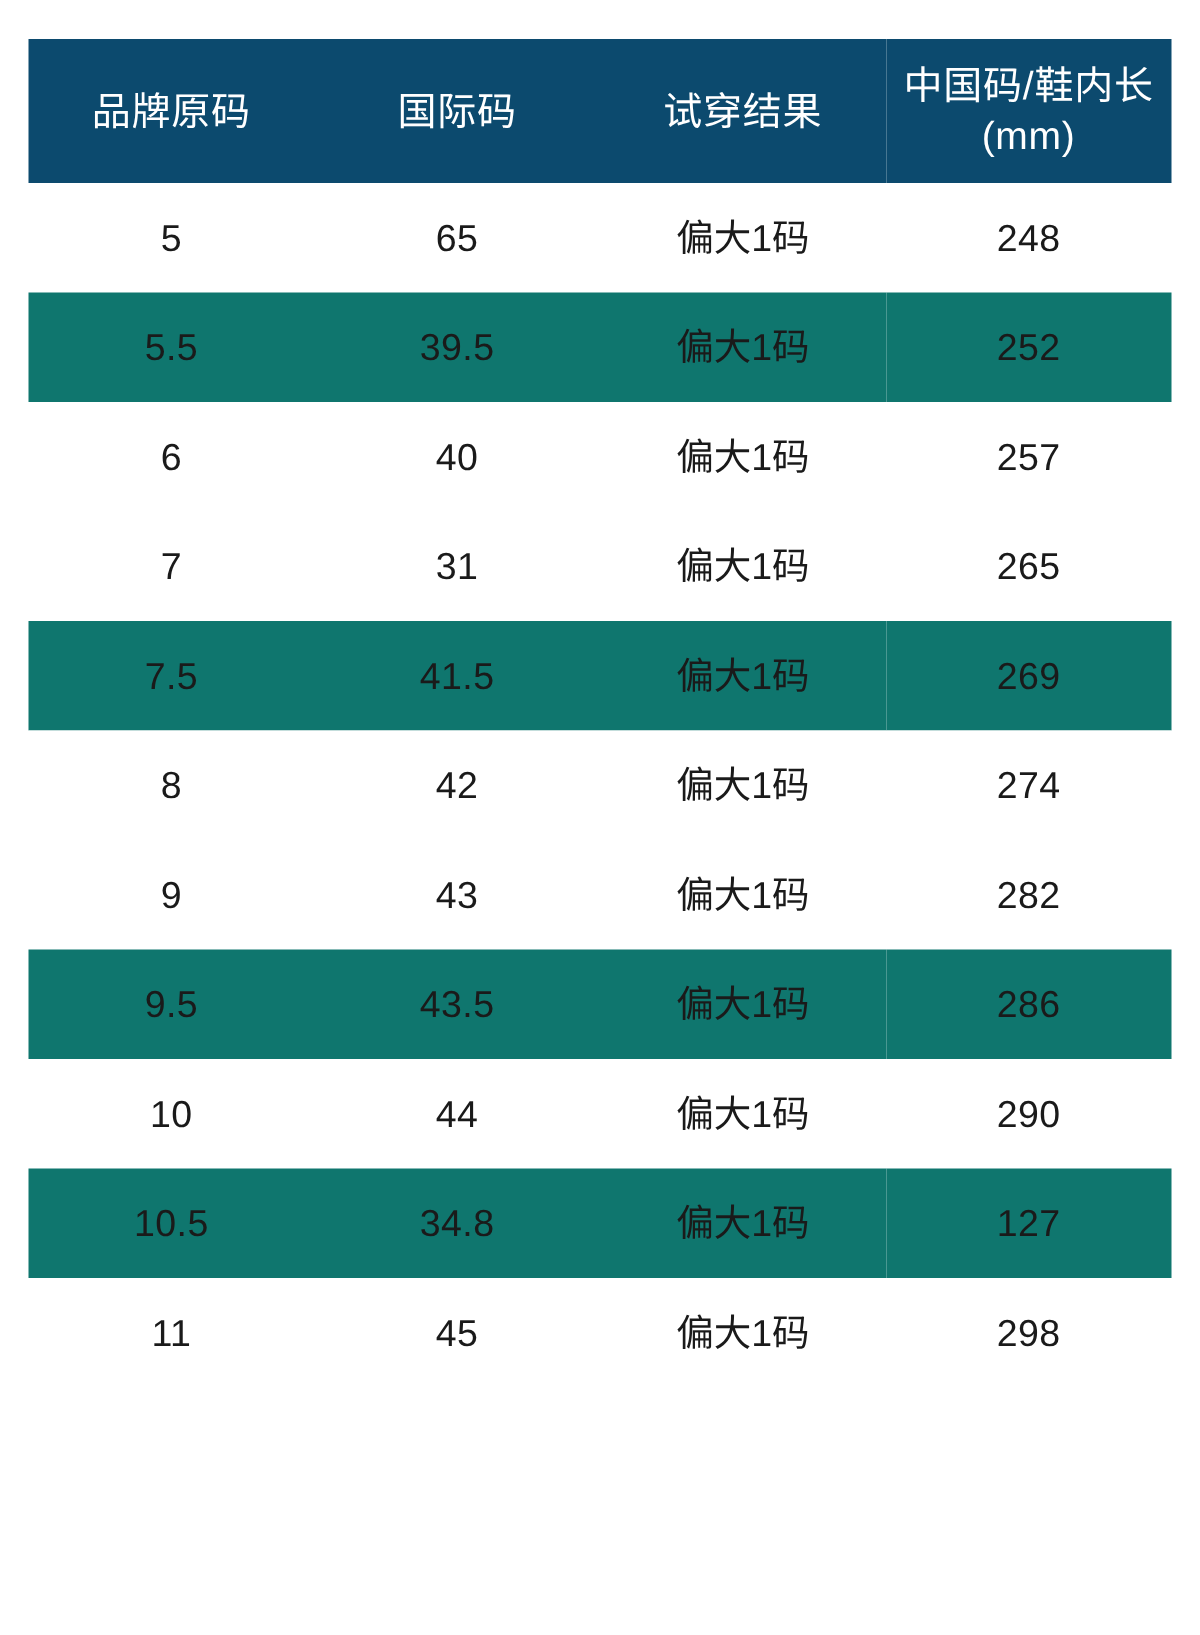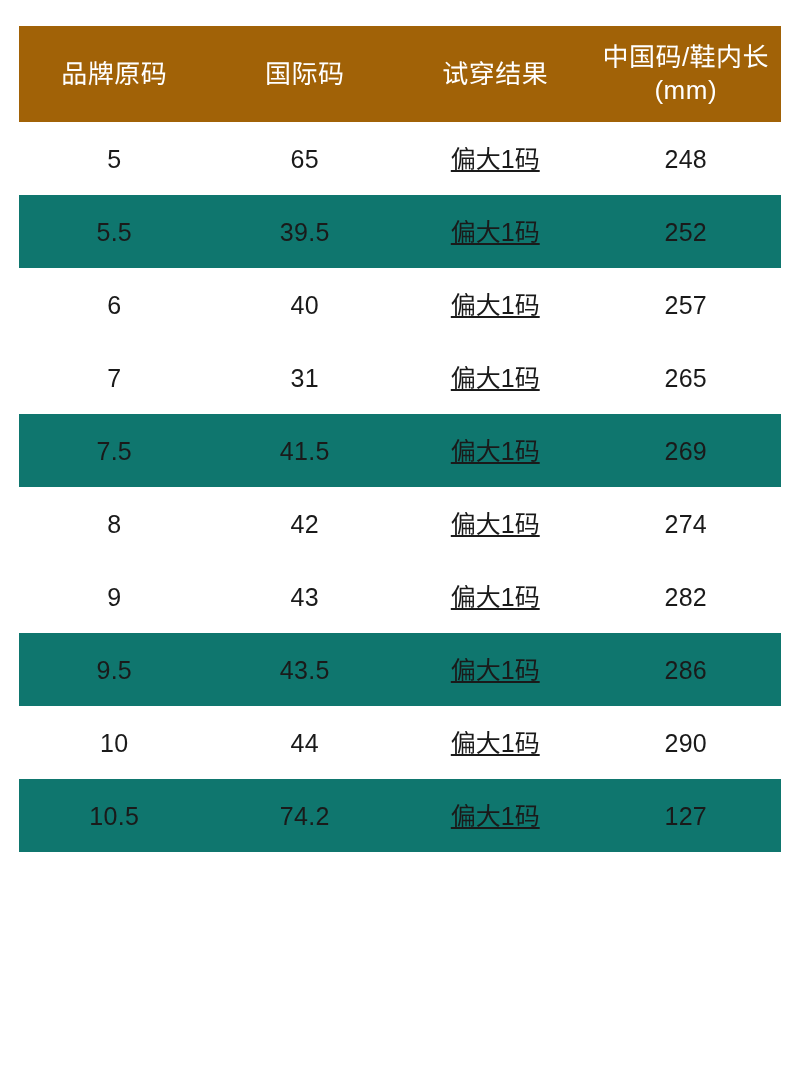--- a/index.html
+++ b/index.html
@@ -29,21 +29,21 @@
     border-collapse: collapse;
     table-layout: fixed;
   }
 
   .chart-table col {
     width: 190.5px;
   }
 
   
   .chart-table thead tr {
-    background: #a16207;
+    background: #0c4a6e;
     margin-top: 48px;
   }
 
   .chart-table thead th {
     height: 88px;
     padding: 4px 2px;
     color: #ffffff;
     font-size: 26px;
     font-weight: 400;
     line-height: 1.26;
@@ -74,21 +74,20 @@
     line-height: 1.2;
     text-align: center;
     vertical-align: middle;
     color: #1a1a1a;
     border: none;
     letter-spacing: 0.3px;
   }
 
   .chart-table tbody td.col-fit {
     letter-spacing: 0;
-    text-decoration: underline;
   }
 </style>
 </head>
 <body>
 
 <div class="size-chart">
   <table class="chart-table">
     <colgroup>
       <col>
         <col>
@@ -162,19 +161,25 @@
         <td>286</td>
       </tr>
       <tr>
         <td>10</td>
         <td>44</td>
         <td class="col-fit">偏大1码</td>
         <td>290</td>
       </tr>
       <tr class="striped">
         <td>10.5</td>
-        <td>74.2</td>
+        <td>34.8</td>
         <td class="col-fit">偏大1码</td>
         <td>127</td>
+      </tr>
+      <tr>
+        <td>11</td>
+        <td>45</td>
+        <td class="col-fit">偏大1码</td>
+        <td>298</td>
       </tr>
     </tbody>
   </table>
 </div>
 
 </body></html>

